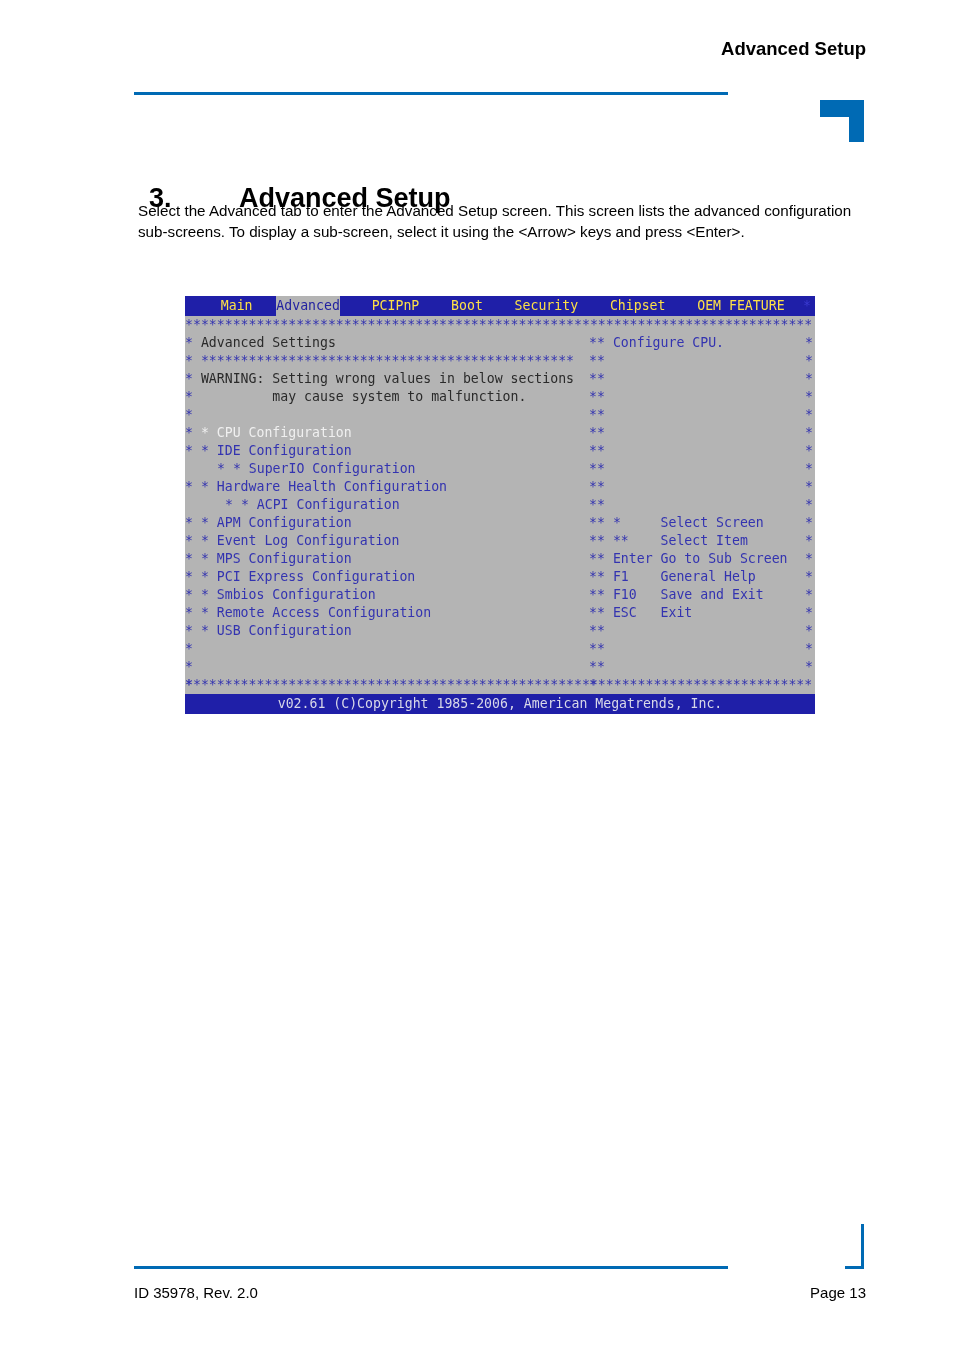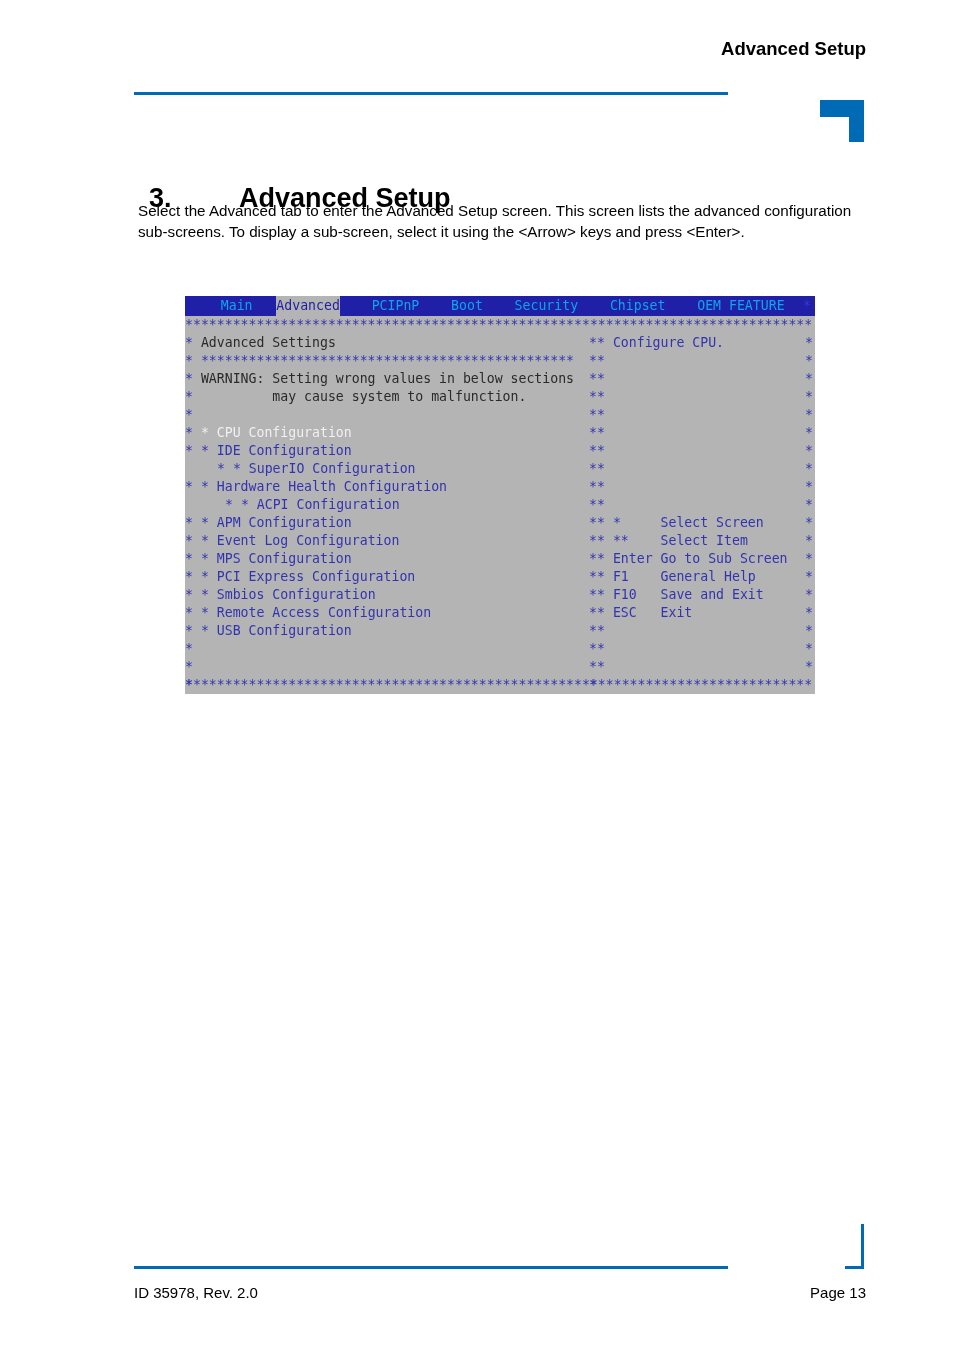--- a/index.html
+++ b/index.html
@@ -104,21 +104,21 @@
     height: 20px;
     position: relative;
     white-space: pre;
     color: #c8c8d8;
     line-height: 20px;
     padding-left: 4px;
     overflow: hidden;
   }
   .menu-item {
     display: inline-block;
-    color: #0ea5e9;
+    color: #fde047;
   }
   .menu-item.active {
     background: #b4b4b4;
     color: #2222a0;
   }
   .menu-star {
     position: absolute;
     right: 4px;
     top: 0;
     color: #3a3ad0;
@@ -270,20 +270,21 @@
         <div class="bios-row" style="position: relative;"><span class="edge">* </span><span class="txt-blue">F10   </span><span class="txt-blue">Save and Exit</span><span class="edge" style="position: absolute; right: 2px;">*</span></div>
         <div class="bios-row" style="position: relative;"><span class="edge">* </span><span class="txt-blue">ESC   </span><span class="txt-blue">Exit</span><span class="edge" style="position: absolute; right: 2px;">*</span></div>
         <div class="bios-row" style="position: relative;"><span class="edge">* </span><span></span><span class="edge" style="position: absolute; right: 2px;">*</span></div>
         <div class="bios-row" style="position: relative;"><span class="edge">* </span><span></span><span class="edge" style="position: absolute; right: 2px;">*</span></div>
         <div class="bios-row" style="position: relative;"><span class="edge">* </span><span></span><span class="edge" style="position: absolute; right: 2px;">*</span></div>
       </div>
   </div>
 
   <div class="starline" id="sep-bot">*******************************************************************************</div>
 
+  <div class="bios-footer">v02.61 (C)Copyright 1985-2006, American Megatrends, Inc.</div>
 </div>
 
 <div class="ftr-rule"></div>
 <div class="ftr-corner">
   <div class="bar-v"></div>
   <div class="bar-h"></div>
 </div>
 <div class="ftr-left">ID 35978, Rev. 2.0</div>
 <div class="ftr-right">Page 13</div>
 

